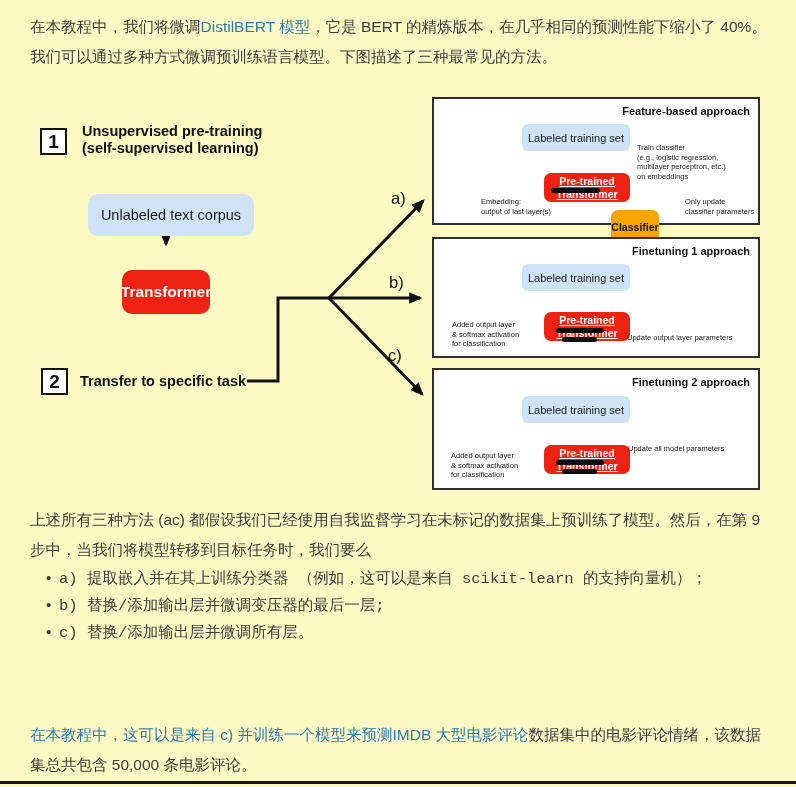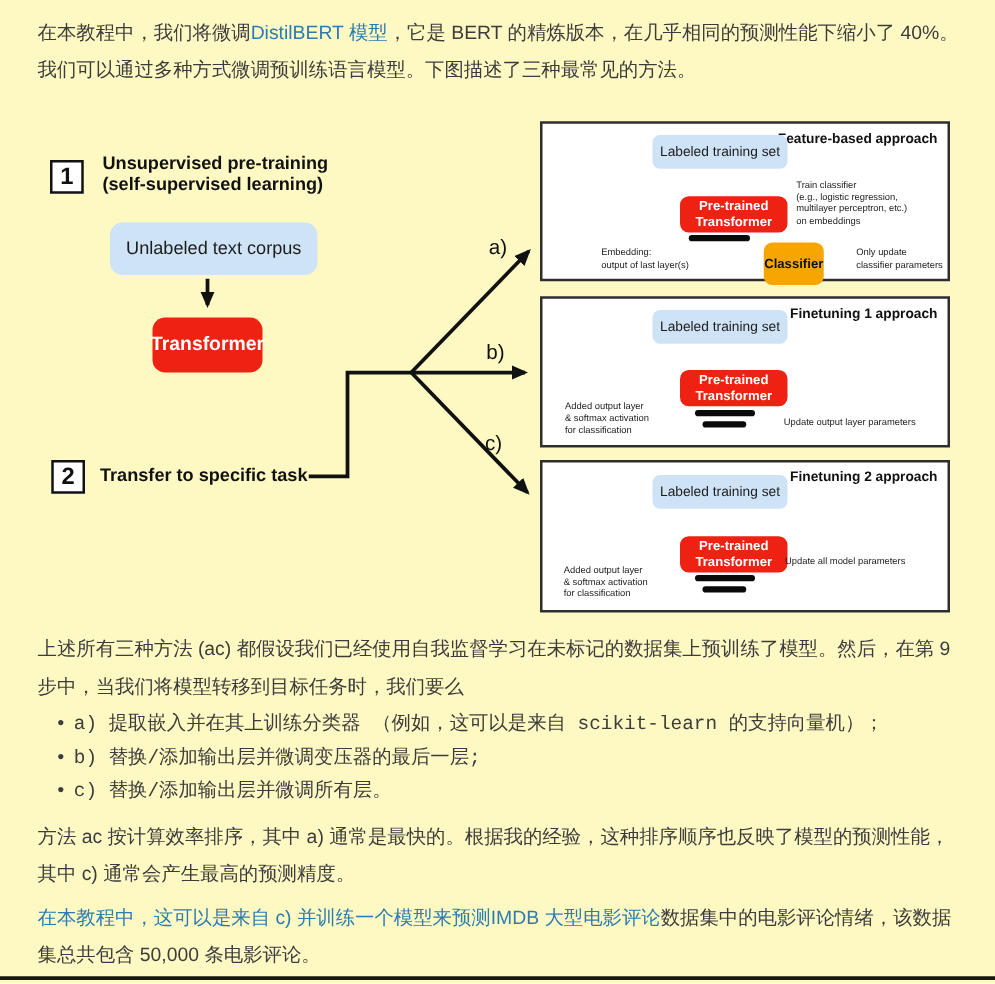--- a/index.html
+++ b/index.html
@@ -21,31 +21,32 @@
   svg.overlay{position:absolute;left:0;top:0;pointer-events:none;}
   .step-num{
     width:27px;height:27px;border:2.5px solid #111;color:#111;
     display:flex;align-items:center;justify-content:center;
     font-size:19px;font-weight:bold;background:#fff;box-sizing:border-box;
   }
   .step-title{font-weight:bold;color:#111;font-size:14.5px;line-height:17px;}
   .bigbox{
     display:flex;align-items:center;justify-content:center;text-align:center;
     box-sizing:border-box;
+    margin-top:16px;
   }
   .blue{background:#cfe3f6;color:#1c1c1c;}
   .red{background:#ee2213;color:#ffffff;font-weight:bold;}
   .orange{background:#f7a500;color:#111;font-weight:bold;}
   .panel{
     position:absolute;border:2px solid #2e2e2e;background:#fff;box-sizing:border-box;
   }
   .p-title{position:absolute;top:6px;right:8px;font-weight:bold;font-size:11px;color:#111;}
   .p-blue{position:absolute;left:88px;top:9px;width:108px;height:27px;border-radius:6px;font-size:11px;}
   .p-red{position:absolute;left:110px;top:58px;width:86px;height:29px;border-radius:7px;
-         font-size:10.5px;line-height:12.5px;}
+         font-size:10.5px;line-height:12.5px;text-decoration:underline;}
   .p-orange{position:absolute;left:177px;top:95px;width:48px;height:34px;border-radius:7px;font-size:10.5px;}
   .bar{position:absolute;height:5px;background:#0a0a0a;border-radius:3px;}
   .note{position:absolute;font-size:7.5px;line-height:9.5px;color:#1c1c1c;}
 </style>
 </head>
 <body>
 
 <div class="page">
 
   <p class="para" style="top:12px;"><span>在本教程中，我们将微调</span><a>DistilBERT 模型</a><span>，它是 BERT 的精炼版本，在几乎相同的预测性能下缩小了 40%。我们可以通过多种方式微调预训练语言模型。下图描述了三种最常见的方法。</span></p>
@@ -137,19 +138,18 @@
   </div>
 
   <p class="para" style="top:505px;">上述所有三种方法 (ac) 都假设我们已经使用自我监督学习在未标记的数据集上预训练了模型。然后，在第 9 步中，当我们将模型转移到目标任务时，我们要么</p>
 
   <ul class="bullets">
     <li><span>a) 提取嵌入并在其上训练分类器 （例如，这可以是来自 scikit-learn 的支持向量机）；</span></li>
     <li><span>b) 替换/添加输出层并微调变压器的最后一层;</span></li>
     <li><span>c) 替换/添加输出层并微调所有层。</span></li>
   </ul>
 
-  <p class="para" style="top:655px;">方法 ac 按计算效率排序，其中 a) 通常是最快的。根据我的经验，这种排序顺序也反映了模型的预测性能，其中 c) 通常会产生最高的预测精度。</p>
 
   <p class="para" style="top:720px;"><a>在本教程中，这可以是来自 c) 并训练一个模型来预测IMDB 大型电影评论</a><span>数据集中的电影评论情绪，该数据集总共包含 50,000 条电影评论。</span></p>
 
   <div class="divider"></div>
 
 </div>
 
 </body></html>

